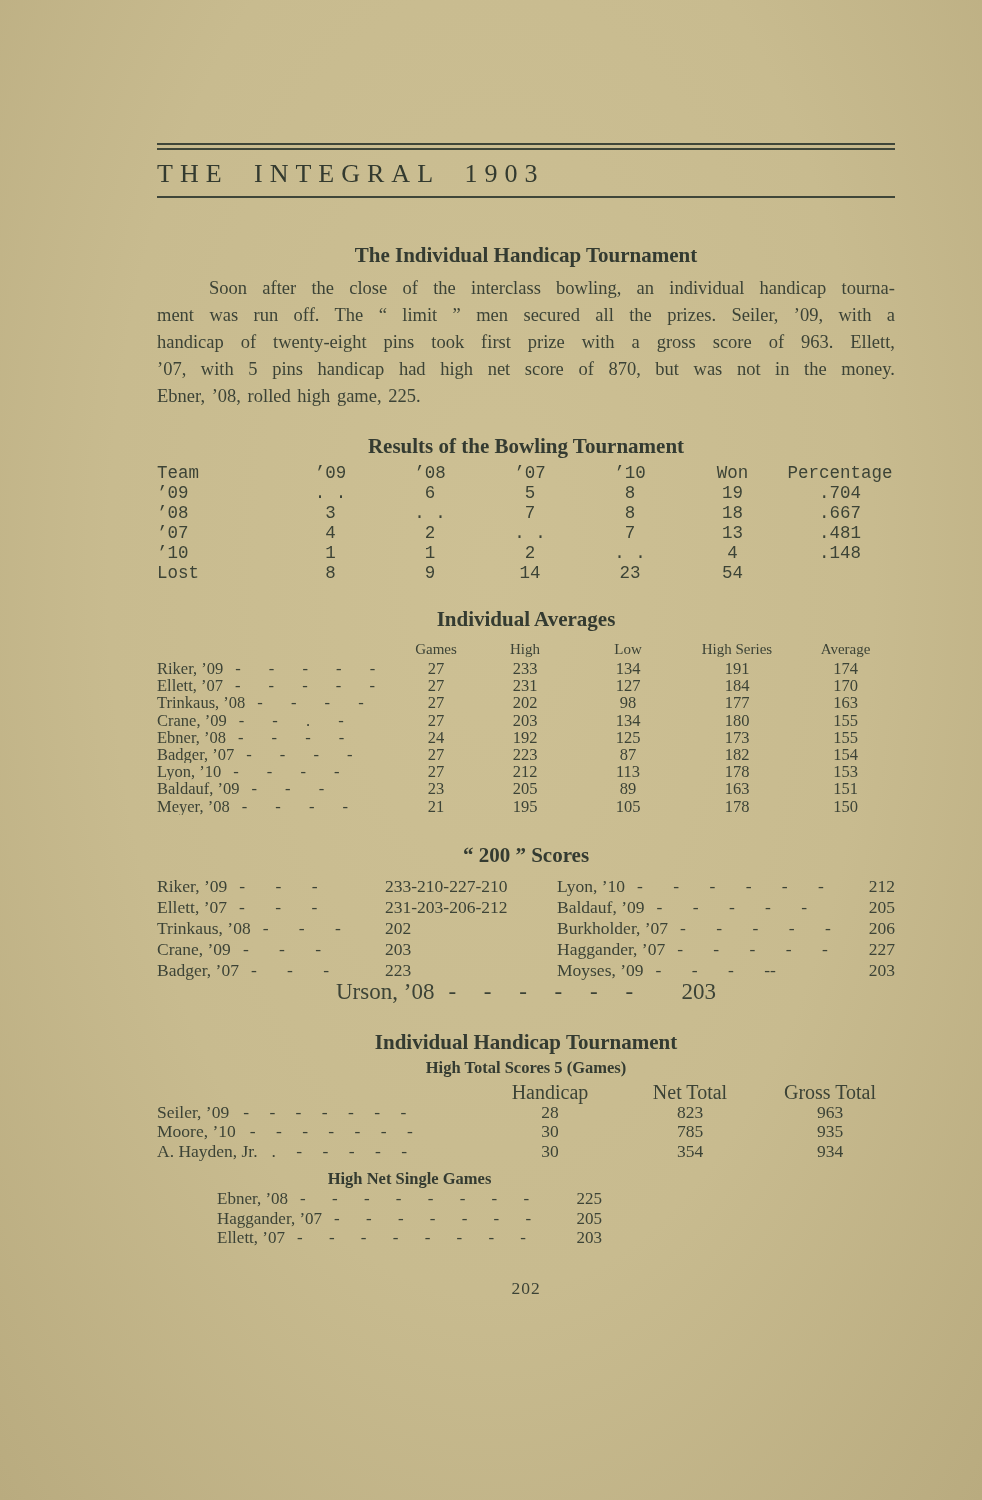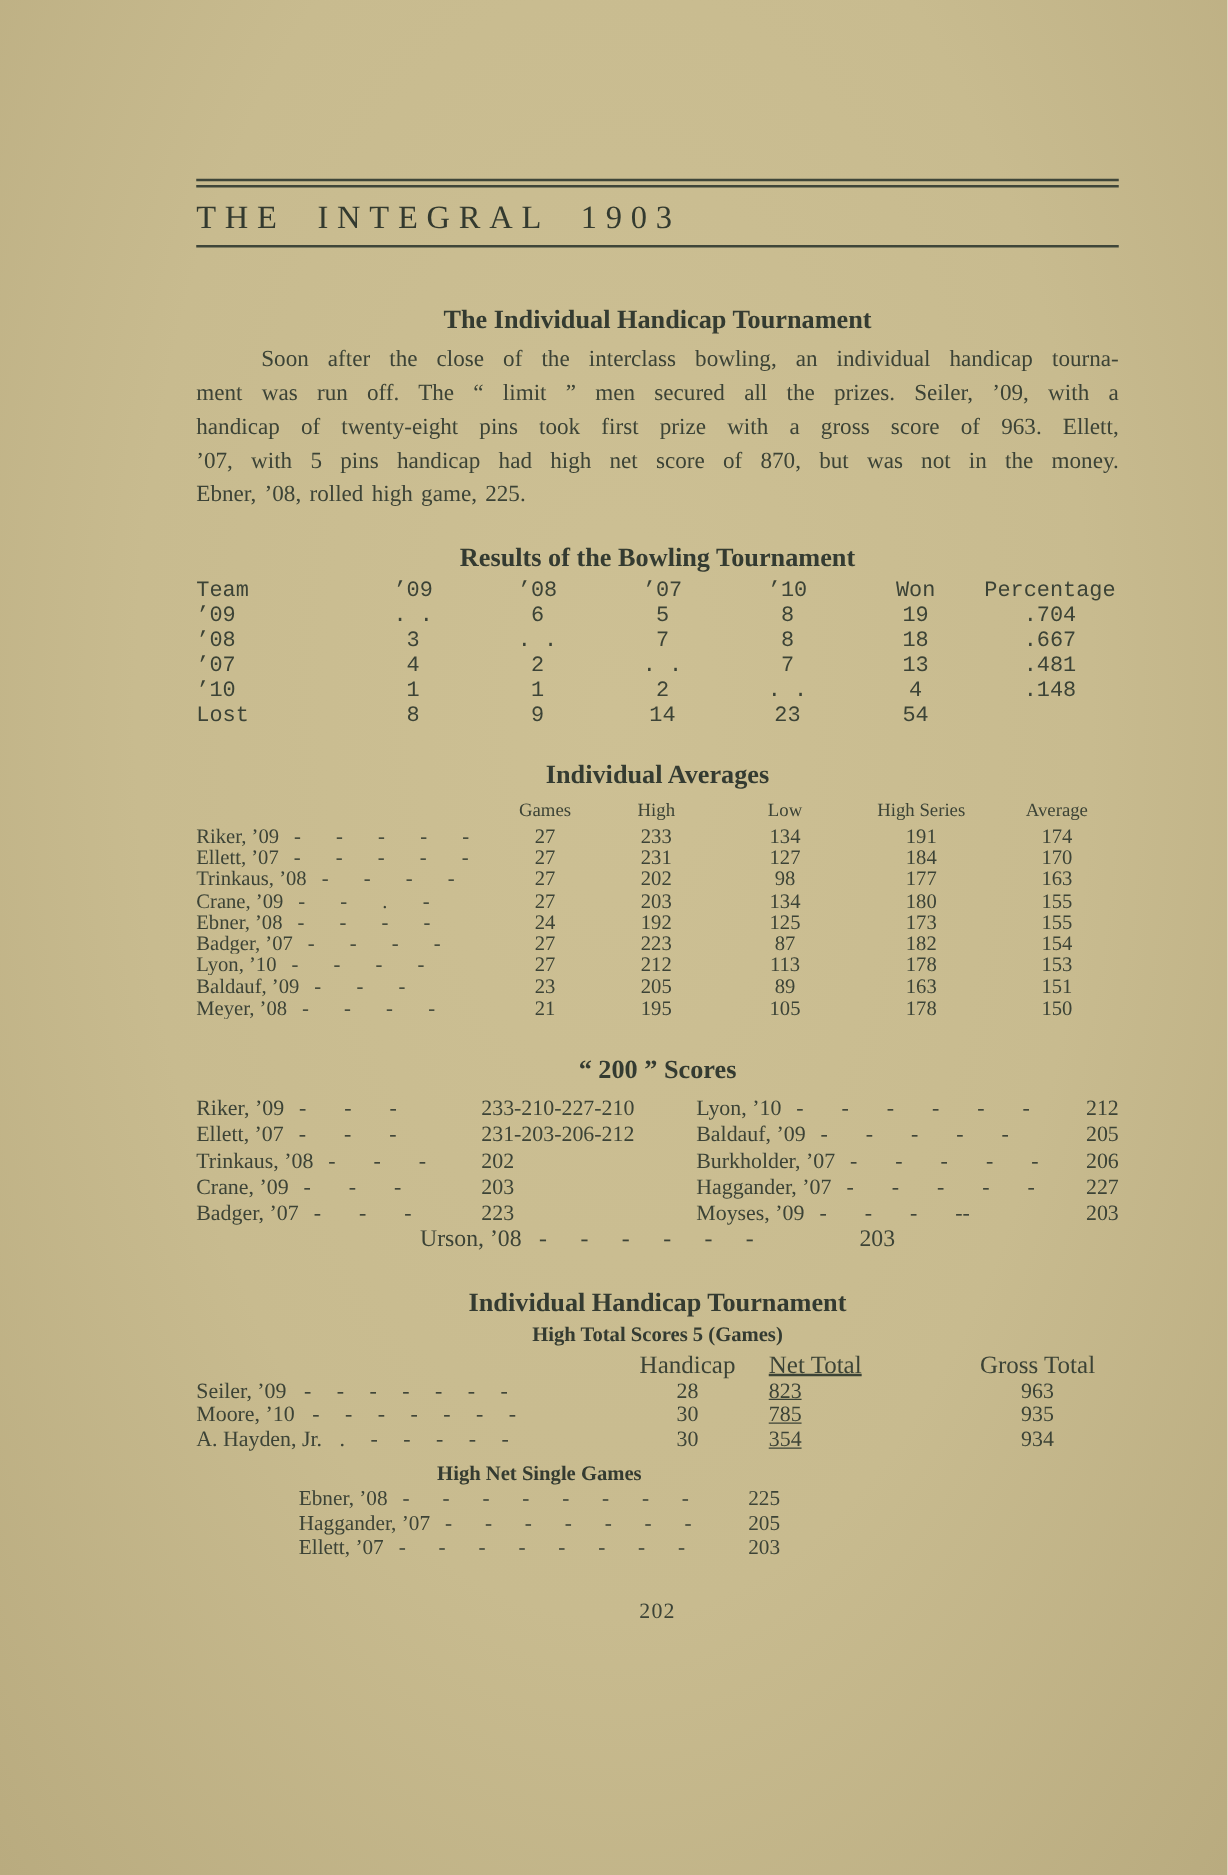--- a/index.html
+++ b/index.html
@@ -60,34 +60,34 @@
   .t-avg .hdr{font-size:15px;line-height:22px;}
   
   .s200-title{margin-top:27px;}
   .t-200{margin-top:8px;font-size:17.5px;line-height:21px;display:flex;}
   .t-200 .colL{width:400px;}
   .t-200 .colR{width:338px;}
   .r200{display:flex;align-items:baseline;}
   .r200 .leader{flex:1;margin:0 10px 0 12px;word-spacing:26px;overflow:hidden;}
   .colL .score{width:172px;text-align:left;}
   .colR .score{text-align:right;}
-  .r200-center{display:flex;align-items:baseline;width:380px;margin:0 auto;font-size:19px;line-height:22px;}
+  .r200-center{display:flex;align-items:baseline;width:380px;margin:0 auto;font-size:23px;line-height:22px;}
   .r200-center .leader{flex:1;margin:0 14px;word-spacing:22px;overflow:hidden;}
   
   .hand-title{margin-top:26px;}
   .hand-sub{font-size:16.5px;line-height:22px;margin-top:2px;}
   .t-hand{font-size:17.5px;line-height:19.5px;}
   .t-hand .hdr-row{margin-top:2px;font-size:20px;line-height:22px;}
   .t-hand .nmld{width:328px;display:flex;align-items:baseline;overflow:hidden;}
   .t-hand .nmld .leader{flex:1;margin:0 10px 0 14px;word-spacing:16px;overflow:hidden;}
   .t-hand .chd{width:130px;text-align:center;}
-  .t-hand .cnt{width:150px;text-align:left;text-decoration:underline;}
+  .t-hand .cnt{width:150px;text-align:center;}
   .t-hand .cgt{width:130px;text-align:center;}
   
-  .hn-block{width:385px;margin-left:82px;margin-top:7px;}
+  .hn-block{width:385px;margin-left:60px;margin-top:7px;}
   .hn-title{font-size:16.5px;line-height:21px;text-align:center;font-weight:700;color:#343b31;}
   .t-hn{font-size:17px;line-height:19.5px;}
   .t-hn .row{display:flex;align-items:baseline;}
   .t-hn .leader{flex:1;margin:0 12px;word-spacing:22px;overflow:hidden;}
   
   .page-num{text-align:center;font-size:17.5px;margin-top:30px;letter-spacing:1px;}
 </style>
 </head>
 <body>
 

